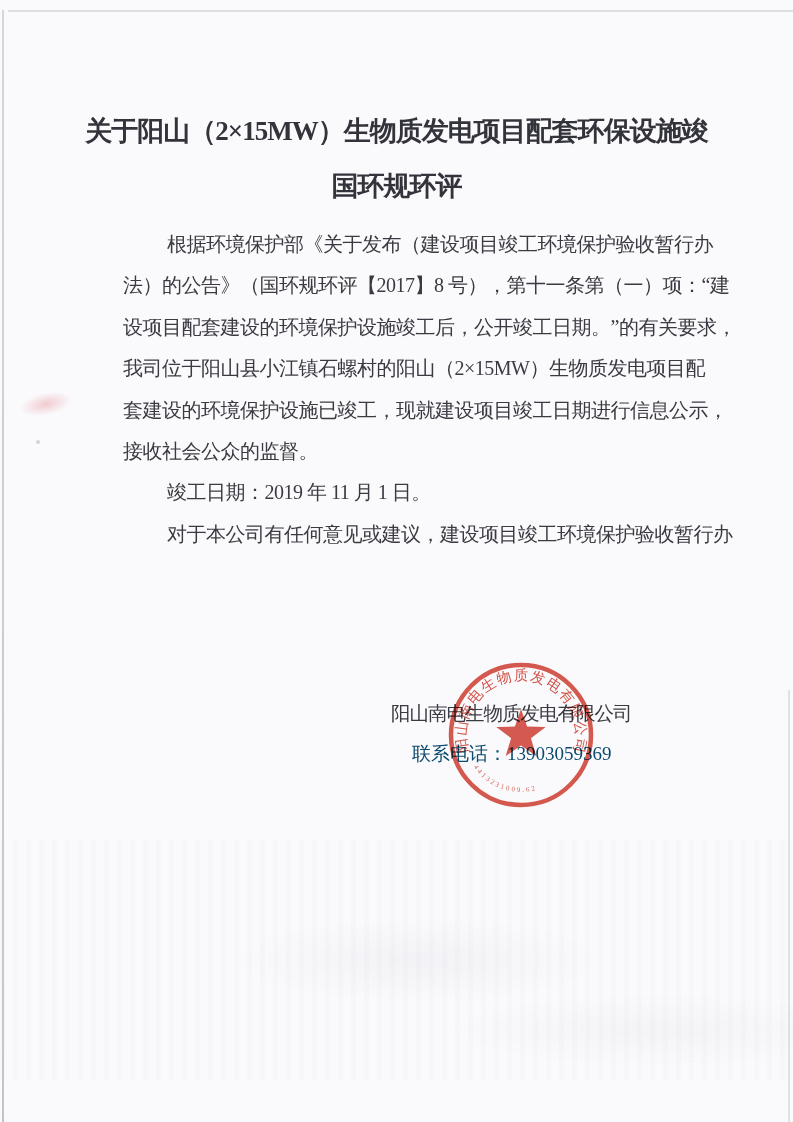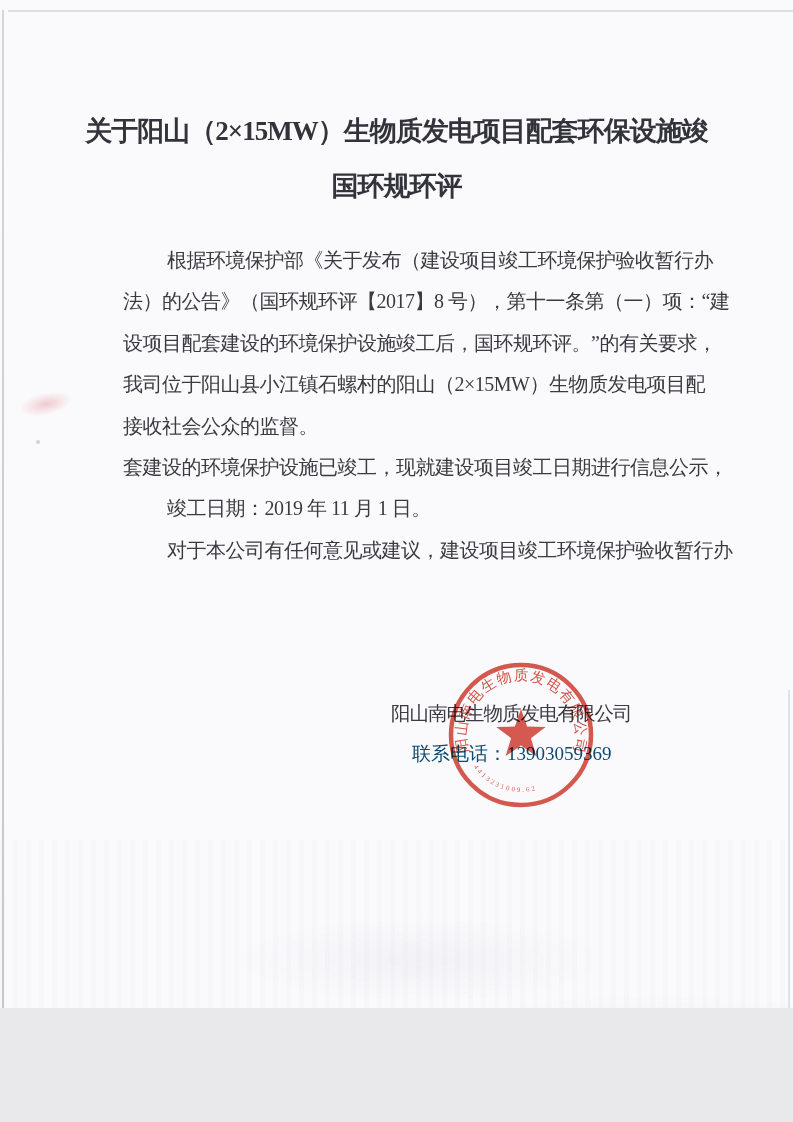--- a/index.html
+++ b/index.html
@@ -1,18 +1,18 @@
 <!DOCTYPE html>
 <html><head>
 <meta charset="utf-8">
 <style>
   html,body{margin:0;padding:0;background:#e9e9ec;}
   .page{
     position:relative;
-    width:793px;height:1008px;
+    width:793px;height:1122px;
     margin:0 auto;
     background:#fafafc;
     overflow:hidden;
     font-family:"Liberation Serif","DejaVu Serif",serif;
     color:#3a3a42;
   }
   
   .edge-top{position:absolute;left:8px;top:10px;width:785px;height:2px;background:#d6d6dc;opacity:.8;}
   .edge-left{position:absolute;left:2px;top:10px;width:2px;height:1112px;background:linear-gradient(#cfcfd6,#b9b9c2);opacity:.85;}
   .edge-right{position:absolute;right:3px;top:690px;width:2px;height:432px;background:#cfcfd6;opacity:.6;}
@@ -36,21 +36,21 @@
     background:rgba(150,130,145,.35);
   }
   
   .title{
     position:absolute;left:0;top:104px;width:793px;
     text-align:center;font-size:27px;font-weight:bold;
     line-height:55px;letter-spacing:-1px;color:#33333b;
   }
   
   .body-block{
-    position:absolute;left:123px;top:240px;width:556px;
+    position:absolute;left:123px;top:224px;width:556px;
     font-size:20px;line-height:41.4px;letter-spacing:-0.5px;
     color:#3a3a42;
   }
   .body-block .line{white-space:nowrap;height:41.4px;}
   .body-block .indent{text-indent:44px;}
   
   .sig-company{
     position:absolute;left:391px;top:700px;
     font-size:19.5px;letter-spacing:-1px;white-space:nowrap;color:#3a3a42;
   }
@@ -78,24 +78,24 @@
   <div class="smudge-dot"></div>
 
   <div class="title">
     <span>关于阳山（2×15MW）生物质发电项目配套环保设施竣</span><br>
     <span>国环规环评</span>
   </div>
 
   <div class="body-block">
     <div class="line indent">根据环境保护部《关于发布（建设项目竣工环境保护验收暂行办</div>
     <div class="line">法）的公告》（国环规环评【2017】8 号），第十一条第（一）项：“建</div>
-    <div class="line">设项目配套建设的环境保护设施竣工后，国环规环评。”的有关要求，</div>
+    <div class="line">设项目配套建设的环境保护设施竣工后，公开竣工日期。”的有关要求，</div>
     <div class="line">我司位于阳山县小江镇石螺村的阳山（2×15MW）生物质发电项目配</div>
+    <div class="line">套建设的环境保护设施已竣工，现就建设项目竣工日期进行信息公示，</div>
     <div class="line">接收社会公众的监督。</div>
-    <div class="line">套建设的环境保护设施已竣工，现就建设项目竣工日期进行信息公示，</div>
     <div class="line indent">竣工日期：2019 年 11 月 1 日。</div>
     <div class="line indent">对于本公司有任何意见或建议，建设项目竣工环境保护验收暂行办</div>
   </div>
 
   <div class="sig-company">阳山南电生物质发电有限公司</div>
   <div class="sig-phone">
     <span>联系电话：</span><span>13903059369</span>
   </div>
 
   <svg class="seal" viewBox="0 0 174 174" xmlns="http://www.w3.org/2000/svg" xmlns:xlink="http://www.w3.org/1999/xlink">

